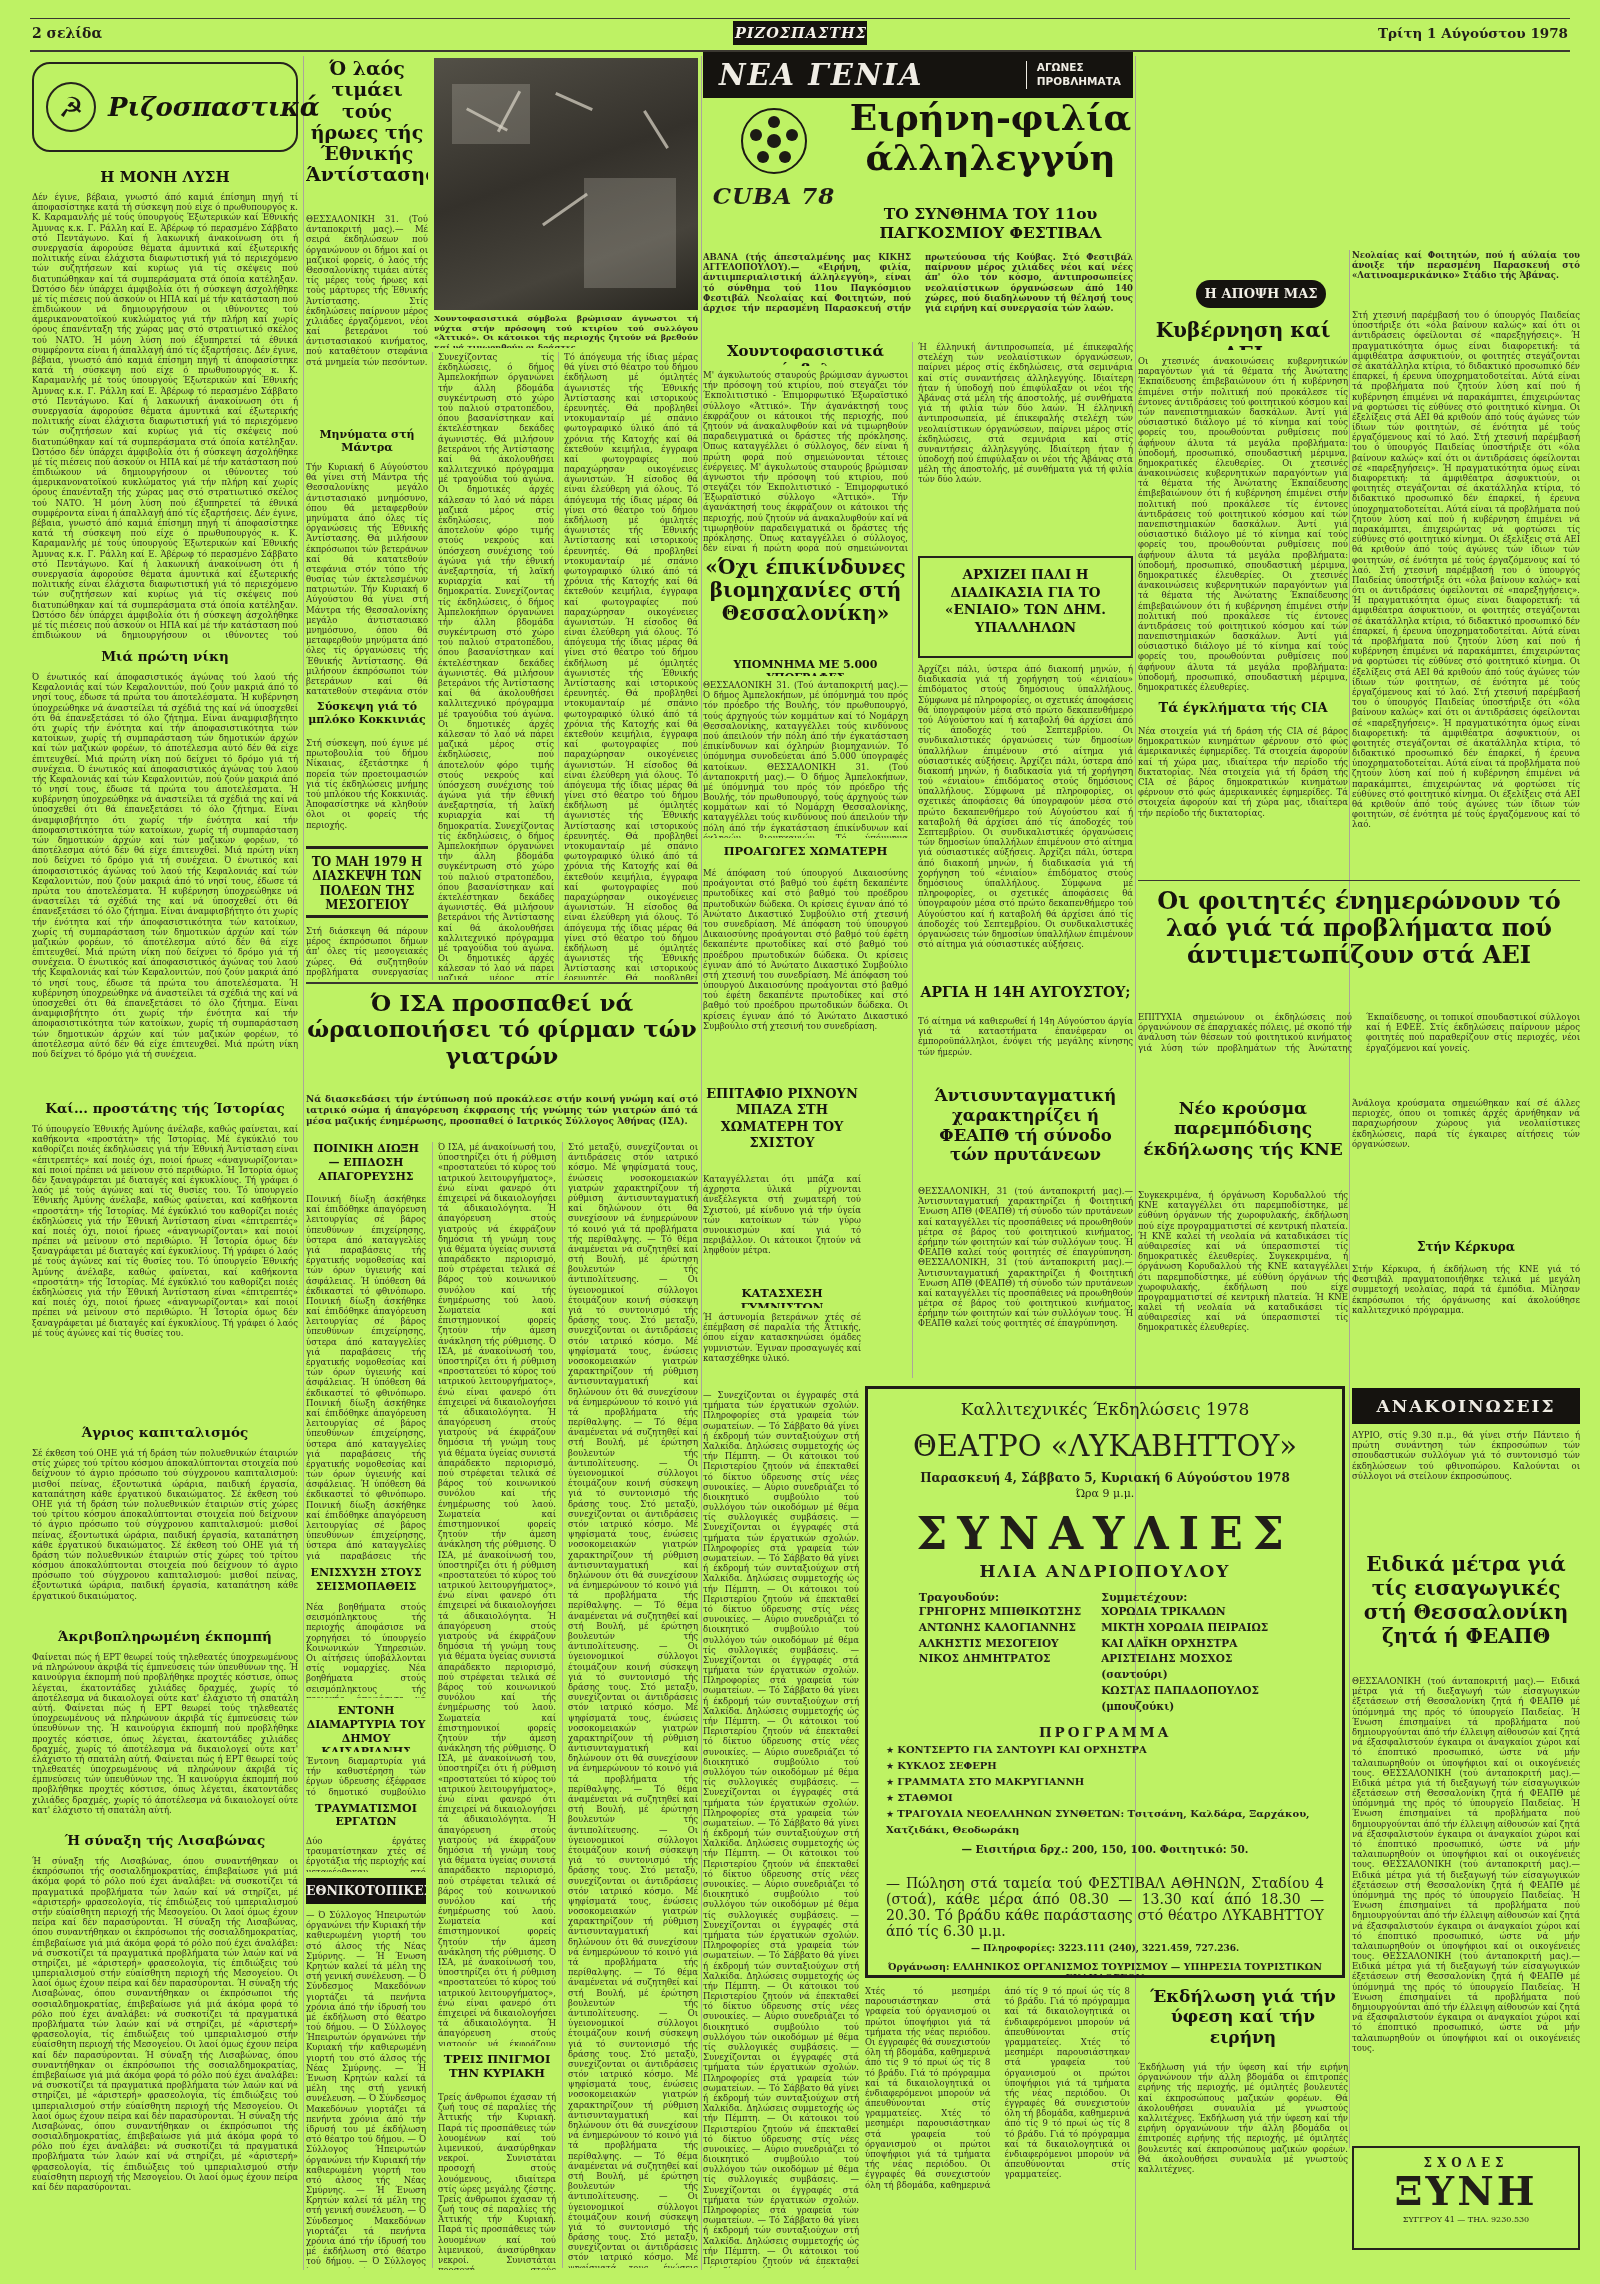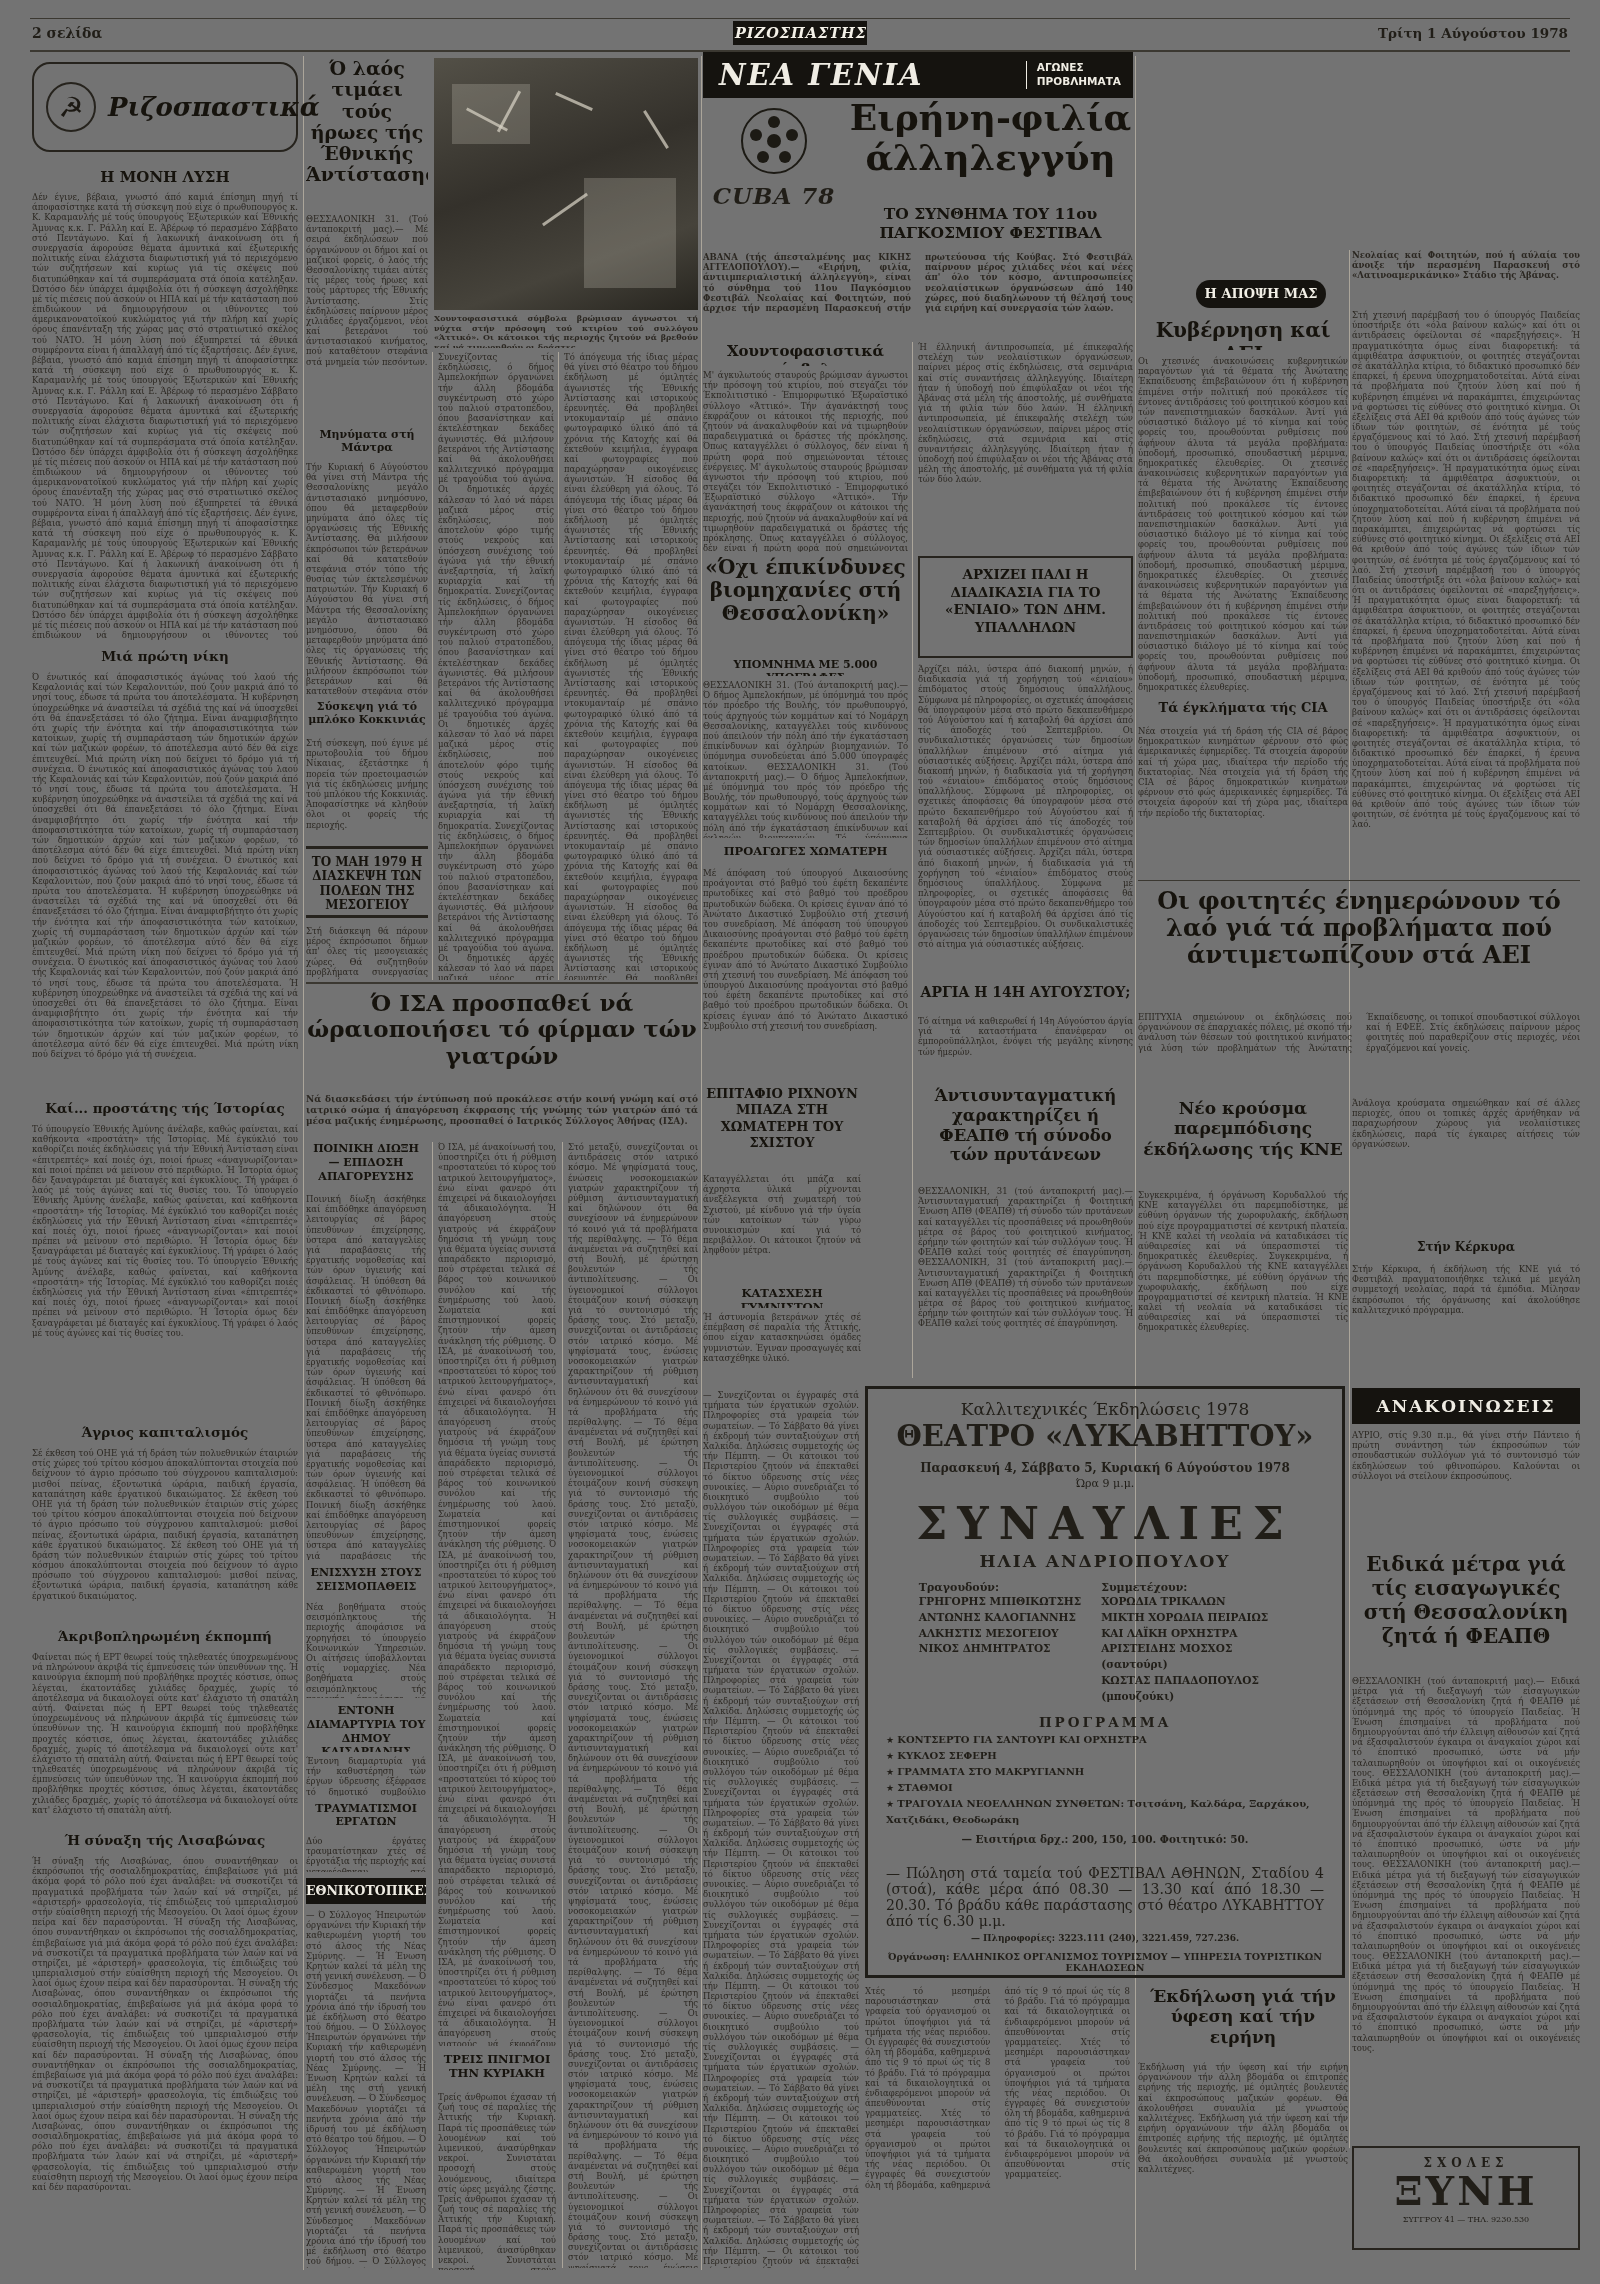--- a/index.html
+++ b/index.html
@@ -1,17 +1,17 @@
 <!DOCTYPE html>
 <html><head>
 <meta charset="utf-8">
 <style>
   *{box-sizing:border-box;margin:0;padding:0}
   html,body{background:#8f8b81}
-  .page{position:relative;width:1600px;height:2284px;margin:0 auto;background:#737373;
+  .page{position:relative;width:1600px;height:2284px;margin:0 auto;background:#bef264;
         font-family:"DejaVu Serif","Liberation Serif",serif;color:#211e18;overflow:hidden}
   .abs{position:absolute}
   .bt{font-size:8.5px;line-height:1.2;text-align:justify;overflow:hidden;color:#2b2721}
   .btb{font-weight:bold}
   .hd{font-weight:bold;text-align:center;color:#16130d;overflow:hidden}
   .ital{}
   .vr{position:absolute;width:1px;background:#aba59a}
   .hr{position:absolute;background:#3b3831}
   .band{background:#15130f;color:#efece3}
   .pill{background:#15130f;color:#f2efe6;border-radius:14px;text-align:center;font-weight:bold}
@@ -161,21 +161,21 @@
   <div class="abs hd" style="left:703px;top:1086px;width:158px;height:84px;font-size:13px;line-height:1.25">ΕΠΙΤΑΦΙΟ ΡΙΧΝΟΥΝ ΜΠΑΖΑ ΣΤΗ ΧΩΜΑΤΕΡΗ ΤΟΥ ΣΧΙΣΤΟΥ</div>
   <div class="abs bt" style="left:703px;top:1174px;width:158px;height:106px">Καταγγέλλεται ότι μπάζα καί άχρηστα ύλικά ρίχνονται άνεξέλεγκτα στή χωματερή τού Σχιστού, μέ κίνδυνο γιά τήν ύγεία τών κατοίκων τών γύρω συνοικισμών καί γιά τό περιβάλλον. Οι κάτοικοι ζητούν νά ληφθούν μέτρα.</div>
   <div class="abs hd" style="left:703px;top:1286px;width:158px;height:22px;font-size:11.5px">ΚΑΤΑΣΧΕΣΗ ΓΥΜΝΙΣΤΩΝ</div>
   <div class="abs bt" style="left:703px;top:1312px;width:158px;height:66px">Ή άστυνομία βετεράνων χτές σέ έπέμβαση σέ παραλία τής Άττικής, όπου είχαν κατασκηνώσει όμάδες γυμνιστών. Έγιναν προσαγωγές καί κατασχέθηκε ύλικό.</div>
   <div class="abs hd" style="left:918px;top:1086px;width:215px;height:96px;font-size:16.5px;line-height:1.2">Άντισυνταγματική χαρακτηρίζει ή ΦΕΑΠΘ τή σύνοδο τών πρυτάνεων</div>
   <div class="abs bt" style="left:918px;top:1186px;width:215px;height:192px">ΘΕΣΣΑΛΟΝΙΚΗ, 31 (τού άνταποκριτή μας).— Άντισυνταγματική χαρακτηρίζει ή Φοιτητική Ένωση ΑΠΘ (ΦΕΑΠΘ) τή σύνοδο τών πρυτάνεων καί καταγγέλλει τίς προσπάθειες νά προωθηθούν μέτρα σέ βάρος τού φοιτητικού κινήματος, έρήμην τών φοιτητών καί τών συλλόγων τους. Ή ΦΕΑΠΘ καλεί τούς φοιτητές σέ έπαγρύπνηση. ΘΕΣΣΑΛΟΝΙΚΗ, 31 (τού άνταποκριτή μας).— Άντισυνταγματική χαρακτηρίζει ή Φοιτητική Ένωση ΑΠΘ (ΦΕΑΠΘ) τή σύνοδο τών πρυτάνεων καί καταγγέλλει τίς προσπάθειες νά προωθηθούν μέτρα σέ βάρος τού φοιτητικού κινήματος, έρήμην τών φοιτητών καί τών συλλόγων τους. Ή ΦΕΑΠΘ καλεί τούς φοιτητές σέ έπαγρύπνηση.</div>
   <div class="abs bt" style="left:703px;top:1390px;width:156px;height:878px">— Συνεχίζονται οι έγγραφές στά τμήματα τών έργατικών σχολών. Πληροφορίες στά γραφεία τών σωματείων. — Τό Σάββατο θά γίνει ή έκδρομή τών συνταξιούχων στή Χαλκίδα. Δηλώσεις συμμετοχής ώς τήν Πέμπτη. — Οι κάτοικοι τού Περιστερίου ζητούν νά έπεκταθεί τό δίκτυο ύδρευσης στίς νέες συνοικίες. — Αύριο συνεδριάζει τό διοικητικό συμβούλιο τού συλλόγου τών οικοδόμων μέ θέμα τίς συλλογικές συμβάσεις. — Συνεχίζονται οι έγγραφές στά τμήματα τών έργατικών σχολών. Πληροφορίες στά γραφεία τών σωματείων. — Τό Σάββατο θά γίνει ή έκδρομή τών συνταξιούχων στή Χαλκίδα. Δηλώσεις συμμετοχής ώς τήν Πέμπτη. — Οι κάτοικοι τού Περιστερίου ζητούν νά έπεκταθεί τό δίκτυο ύδρευσης στίς νέες συνοικίες. — Αύριο συνεδριάζει τό διοικητικό συμβούλιο τού συλλόγου τών οικοδόμων μέ θέμα τίς συλλογικές συμβάσεις. — Συνεχίζονται οι έγγραφές στά τμήματα τών έργατικών σχολών. Πληροφορίες στά γραφεία τών σωματείων. — Τό Σάββατο θά γίνει ή έκδρομή τών συνταξιούχων στή Χαλκίδα. Δηλώσεις συμμετοχής ώς τήν Πέμπτη. — Οι κάτοικοι τού Περιστερίου ζητούν νά έπεκταθεί τό δίκτυο ύδρευσης στίς νέες συνοικίες. — Αύριο συνεδριάζει τό διοικητικό συμβούλιο τού συλλόγου τών οικοδόμων μέ θέμα τίς συλλογικές συμβάσεις. — Συνεχίζονται οι έγγραφές στά τμήματα τών έργατικών σχολών. Πληροφορίες στά γραφεία τών σωματείων. — Τό Σάββατο θά γίνει ή έκδρομή τών συνταξιούχων στή Χαλκίδα. Δηλώσεις συμμετοχής ώς τήν Πέμπτη. — Οι κάτοικοι τού Περιστερίου ζητούν νά έπεκταθεί τό δίκτυο ύδρευσης στίς νέες συνοικίες. — Αύριο συνεδριάζει τό διοικητικό συμβούλιο τού συλλόγου τών οικοδόμων μέ θέμα τίς συλλογικές συμβάσεις. — Συνεχίζονται οι έγγραφές στά τμήματα τών έργατικών σχολών. Πληροφορίες στά γραφεία τών σωματείων. — Τό Σάββατο θά γίνει ή έκδρομή τών συνταξιούχων στή Χαλκίδα. Δηλώσεις συμμετοχής ώς τήν Πέμπτη. — Οι κάτοικοι τού Περιστερίου ζητούν νά έπεκταθεί τό δίκτυο ύδρευσης στίς νέες συνοικίες. — Αύριο συνεδριάζει τό διοικητικό συμβούλιο τού συλλόγου τών οικοδόμων μέ θέμα τίς συλλογικές συμβάσεις. — Συνεχίζονται οι έγγραφές στά τμήματα τών έργατικών σχολών. Πληροφορίες στά γραφεία τών σωματείων. — Τό Σάββατο θά γίνει ή έκδρομή τών συνταξιούχων στή Χαλκίδα. Δηλώσεις συμμετοχής ώς τήν Πέμπτη. — Οι κάτοικοι τού Περιστερίου ζητούν νά έπεκταθεί τό δίκτυο ύδρευσης στίς νέες συνοικίες. — Αύριο συνεδριάζει τό διοικητικό συμβούλιο τού συλλόγου τών οικοδόμων μέ θέμα τίς συλλογικές συμβάσεις. — Συνεχίζονται οι έγγραφές στά τμήματα τών έργατικών σχολών. Πληροφορίες στά γραφεία τών σωματείων. — Τό Σάββατο θά γίνει ή έκδρομή τών συνταξιούχων στή Χαλκίδα. Δηλώσεις συμμετοχής ώς τήν Πέμπτη. — Οι κάτοικοι τού Περιστερίου ζητούν νά έπεκταθεί τό δίκτυο ύδρευσης στίς νέες συνοικίες. — Αύριο συνεδριάζει τό διοικητικό συμβούλιο τού συλλόγου τών οικοδόμων μέ θέμα τίς συλλογικές συμβάσεις.</div>
 
   <div class="abs theatre" style="left:865px;top:1386px;width:480px;height:592px">
     <div class="ital" style="font-size:17px">Καλλιτεχνικές Έκδηλώσεις 1978</div>
-    <div style="font-weight:bold;font-size:29px;margin-top:0">ΘΕΑΤΡΟ «ΛΥΚΑΒΗΤΤΟΥ»</div>
+    <div style="font-weight:normal;font-size:29px;margin-top:10px">ΘΕΑΤΡΟ «ΛΥΚΑΒΗΤΤΟΥ»</div>
     <div style="font-weight:bold;font-size:12px;margin-top:8px">Παρασκευή 4, Σάββατο 5, Κυριακή 6 Αύγούστου 1978</div>
     <div style="font-size:11px;margin-top:2px">Ώρα 9 μ.μ.</div>
     <div style="font-weight:bold;font-size:44px;letter-spacing:10px;margin-top:8px">ΣΥΝΑΥΛΙΕΣ</div>
     <div style="font-weight:bold;font-size:17px;letter-spacing:2px;margin-top:2px">ΗΛΙΑ ΑΝΔΡΙΟΠΟΥΛΟΥ</div>
     <div style="display:flex;gap:20px;justify-content:center;margin-top:10px">
       <div>
         <div class="ital" style="font-weight:bold;font-size:11px;text-align:left">Τραγουδούν:</div>
         <ul class="names">
           <li>ΓΡΗΓΟΡΗΣ ΜΠΙΘΙΚΩΤΣΗΣ</li>
           <li>ΑΝΤΩΝΗΣ ΚΑΛΟΓΙΑΝΝΗΣ</li>

